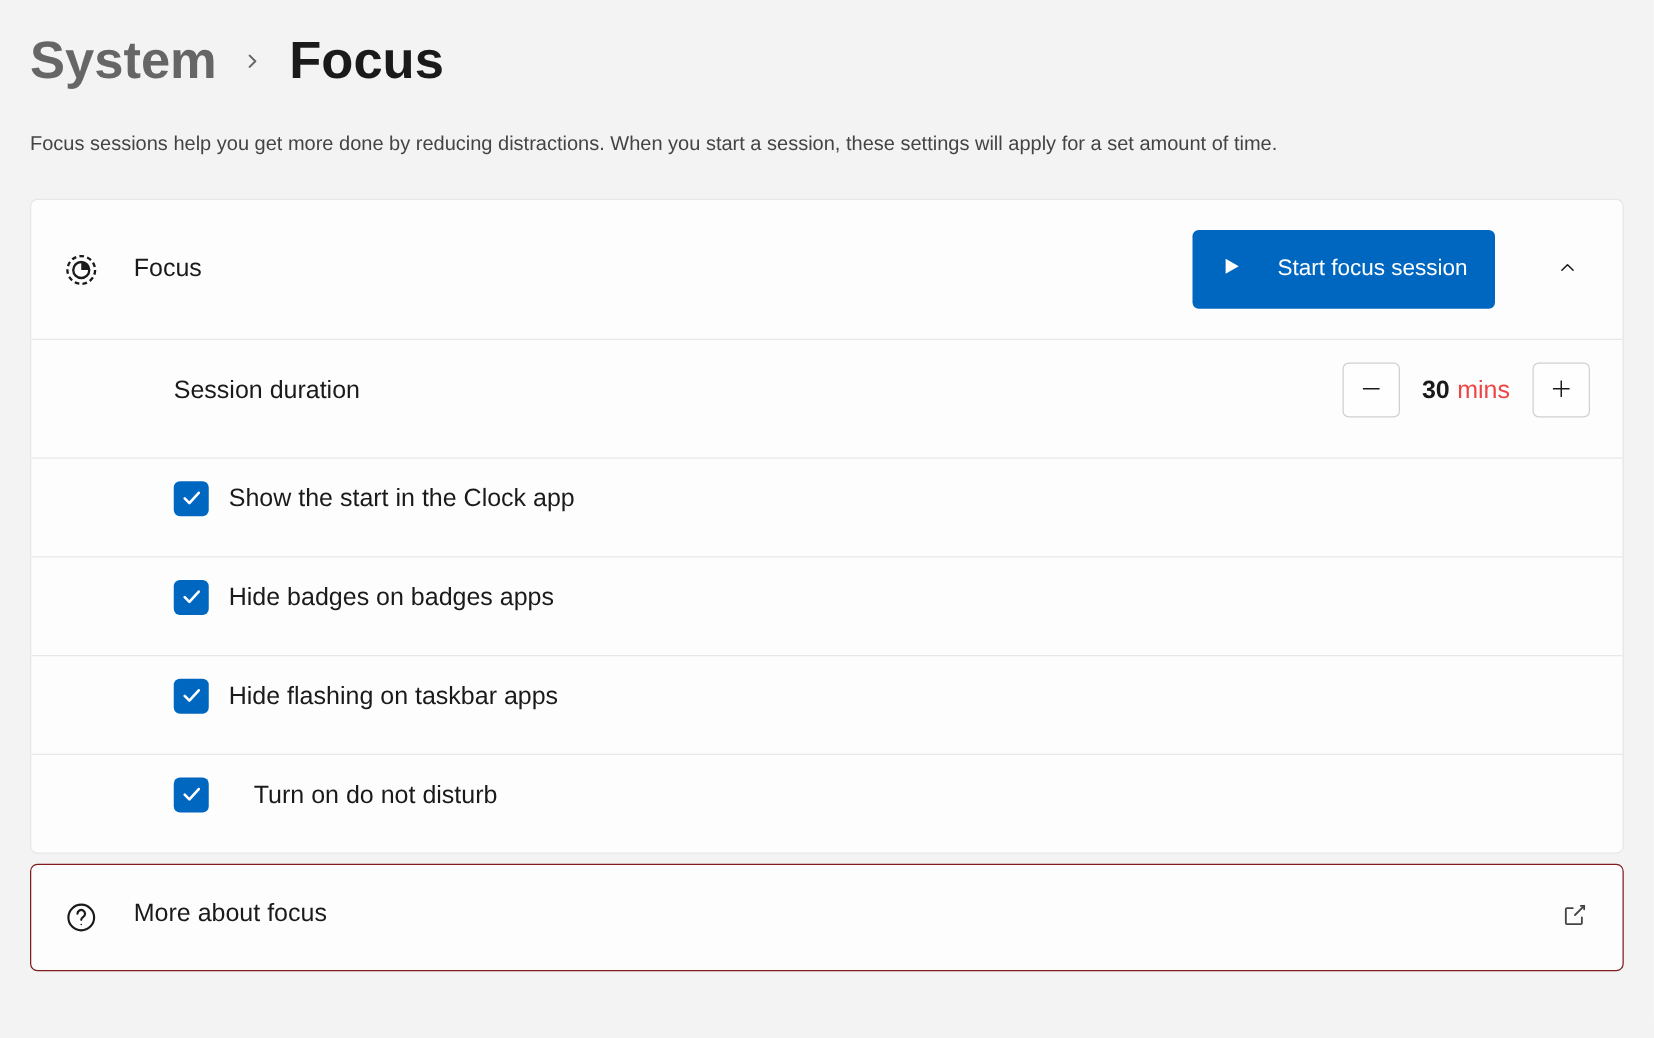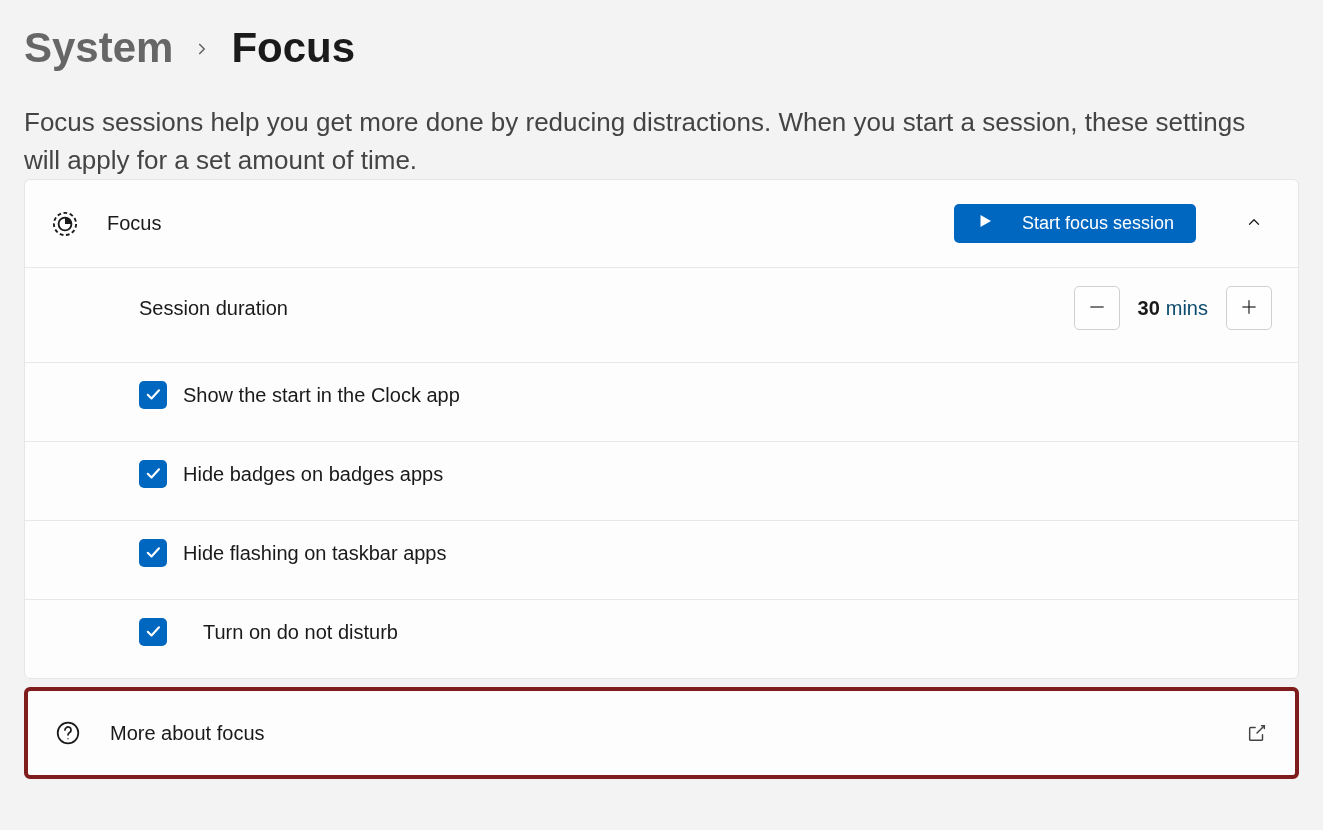--- a/index.html
+++ b/index.html
@@ -33,23 +33,24 @@
       font-weight: 300;
       position: relative;
       top: -4px;
     }
     .breadcrumb-current {
       font-size: 42px;
       font-weight: 600;
       color: #1a1a1a;
     }
     .description {
-      font-size: 26px;
+      font-size: 16px;
       color: #444;
       line-height: 1.45;
+      margin-bottom: 32px;
       max-width: 1260px;
     }
     .panel {
       background: #fdfdfd;
       border: 1px solid #e6e6e6;
       border-radius: 6px;
       margin-bottom: 8px;
       overflow: hidden;
     }
     .panel-header {
@@ -71,25 +72,25 @@
     .section-title {
       font-size: 20px;
       color: #1a1a1a;
       flex: 1;
     }
     .primary-button {
       background: #0067c0;
       color: #fff;
       border: none;
       border-radius: 5px;
-      padding: 8px 22px;
+      padding: 20px 22px;
       font-size: 18px;
       font-family: inherit;
       display: inline-flex;
-      align-items: center;
+      align-items: flex-start;
       gap: 28px;
       cursor: pointer;
     }
     .chevron-btn {
       width: 36px;
       height: 36px;
       display: flex;
       align-items: center;
       justify-content: center;
       margin-left: 12px;
@@ -131,44 +132,44 @@
       color: #1a1a1a;
     }
     .stepper-value {
       padding: 0 18px;
       font-size: 20px;
       display: inline-flex;
       align-items: baseline;
       gap: 6px;
     }
     .stepper-value .num { font-weight: 600; color: #1a1a1a; }
-    .stepper-value .unit { color: #0c4a6e; }
+    .stepper-value .unit { color: #ef4444; }
     .checkbox {
       width: 28px;
       height: 28px;
       border-radius: 5px;
       background: #0067c0;
       display: flex;
       align-items: center;
       justify-content: center;
       margin-right: 16px;
       flex-shrink: 0;
       cursor: pointer;
     }
     .checkbox-row {
       padding-left: 114px;
       display: flex;
       align-items: center;
     }
     .more-row {
       background: #fdfdfd;
-      border: 4px solid #7f1d1d;
+      border: 1px solid #7f1d1d;
       border-radius: 6px;
       display: flex;
-      align-items: center;
+      align-items: flex-start;
       gap: 28px;
       padding: 28px 26px;
       cursor: pointer;
     }
     .more-row .section-title { flex: 1; }
     .open-icon {
       width: 24px;
       height: 24px;
       display: flex;
       align-items: center;

